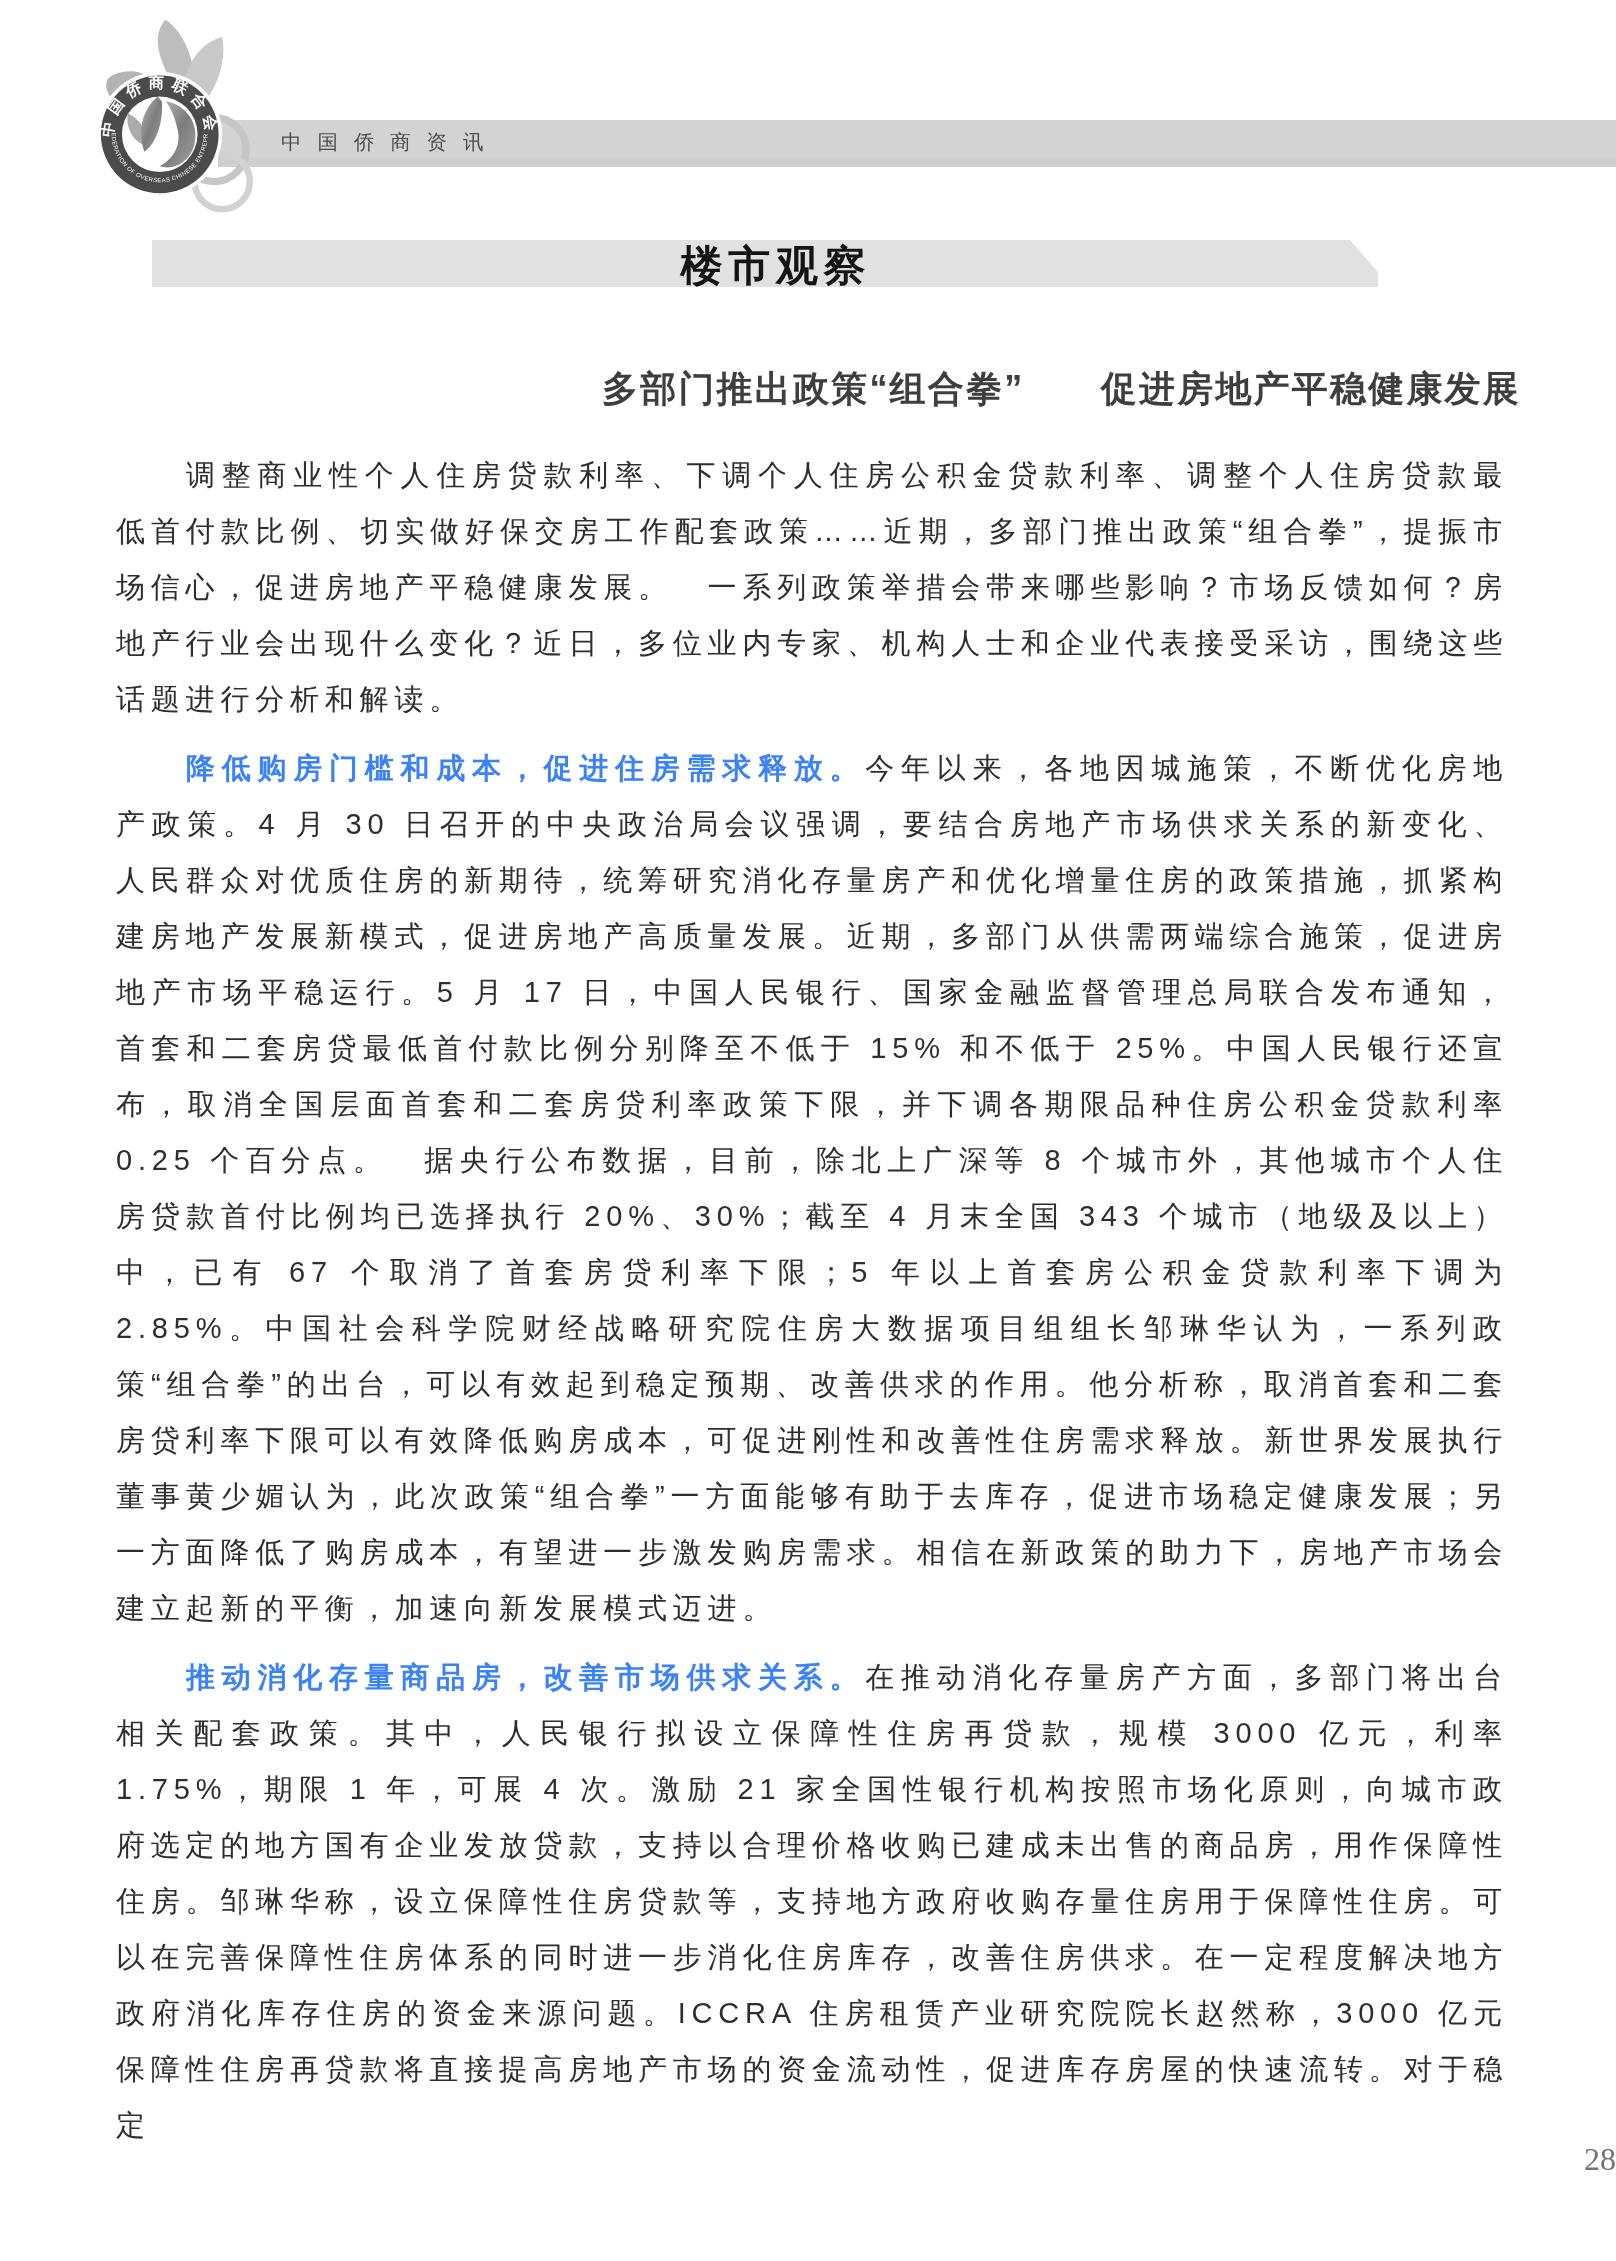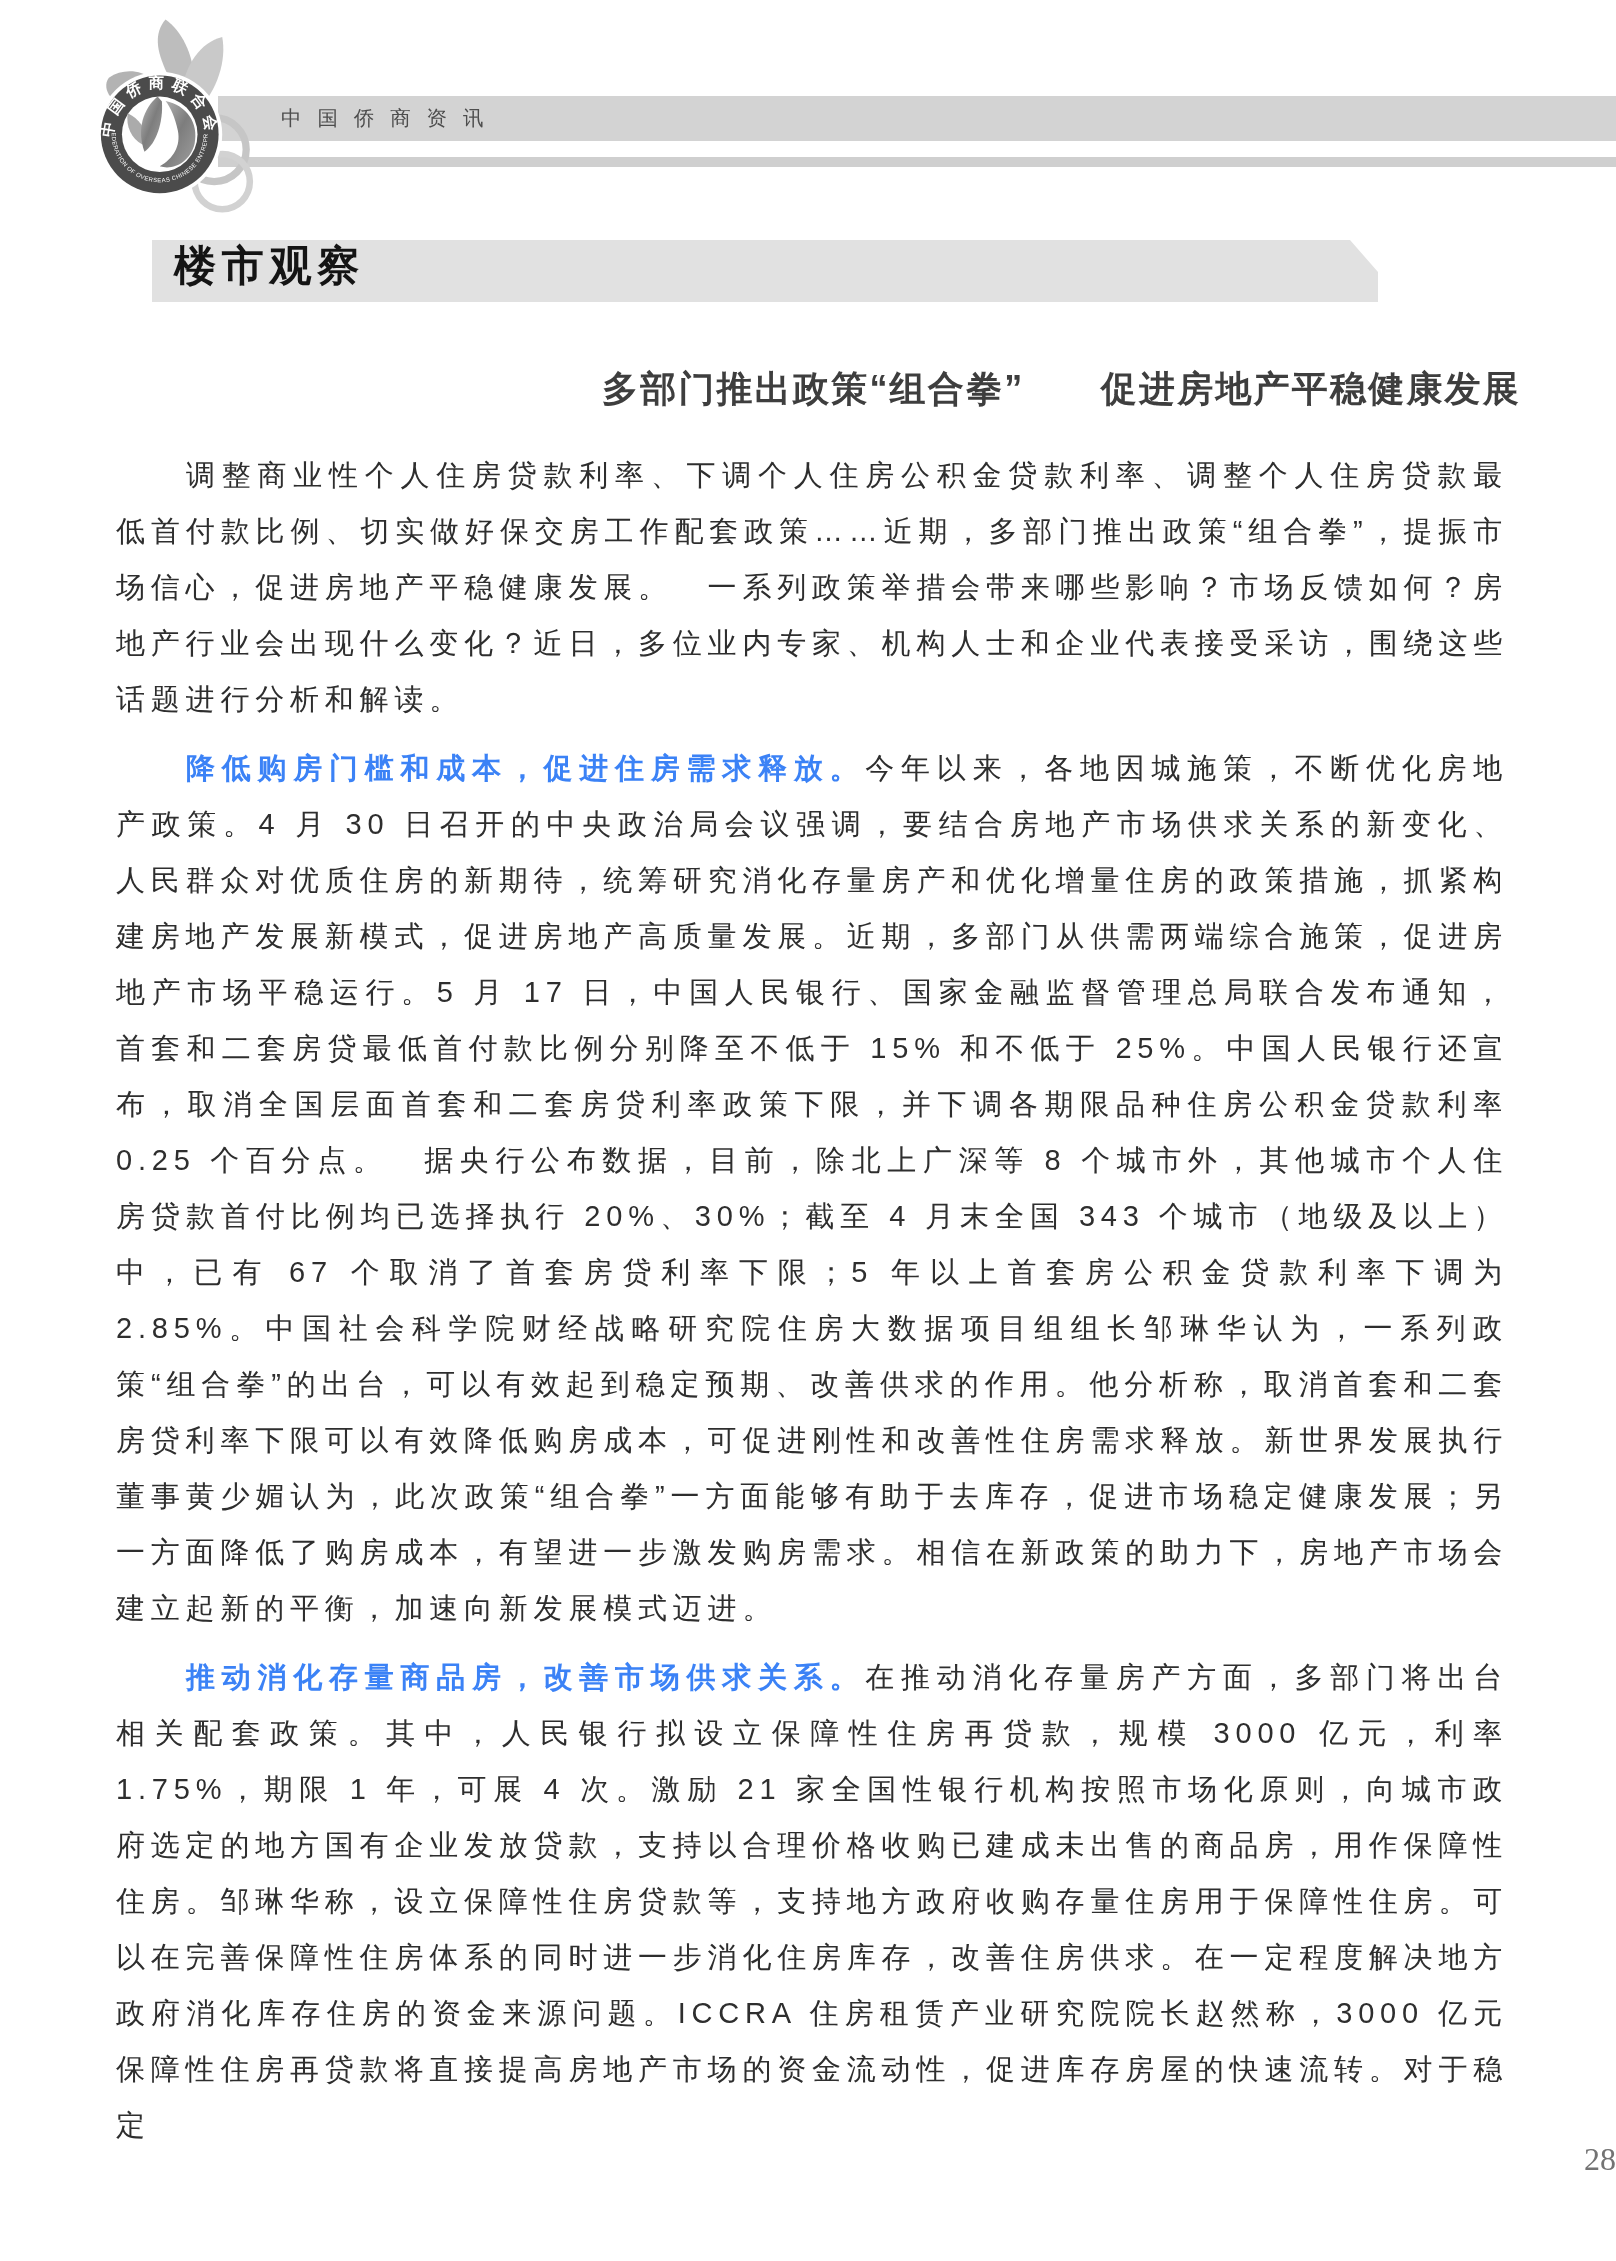--- a/index.html
+++ b/index.html
@@ -7,42 +7,43 @@
     position:relative;
     width:1616px; height:2261px;
     margin:0 auto;
     background:#ffffff;
     overflow:hidden;
     font-family:"Liberation Sans", sans-serif;
   }
 
   
   .masthead-bar {
-    position:absolute; left:218px; right:0; top:96px; height:45px;
+    position:absolute; left:218px; right:0; top:120px; height:45px;
     background:#d3d3d3;
   }
   .masthead-text {
     padding-left:63px;
     line-height:45px;
     font-size:20.4px;
     letter-spacing:16px;
     color:#4d4d4d;
     white-space:nowrap;
   }
   .masthead-subbar {
     position:absolute; left:218px; right:0; top:157px; height:9.5px;
     background:#cfcfcf;
   }
   .logo-svg { position:absolute; left:58px; top:14.6px; width:218px; height:211px; }
 
   
   .section-bar {
-    position:absolute; left:152px; top:240px; width:1226px; height:62px;
+    position:absolute; left:152px; top:240px; width:1226px; height:47px;
     background:#e1e1e1;
     clip-path: polygon(0 0, calc(100% - 28px) 0, 100% 32px, 100% 100%, 0 100%);
+    text-align: center;
   }
   .section-label {
     padding-left:22px;
     font-family:"Liberation Serif", serif;
     font-weight:bold;
     font-size:42px;
     line-height:52px;
     letter-spacing:5.8px;
     color:#141414;
   }

